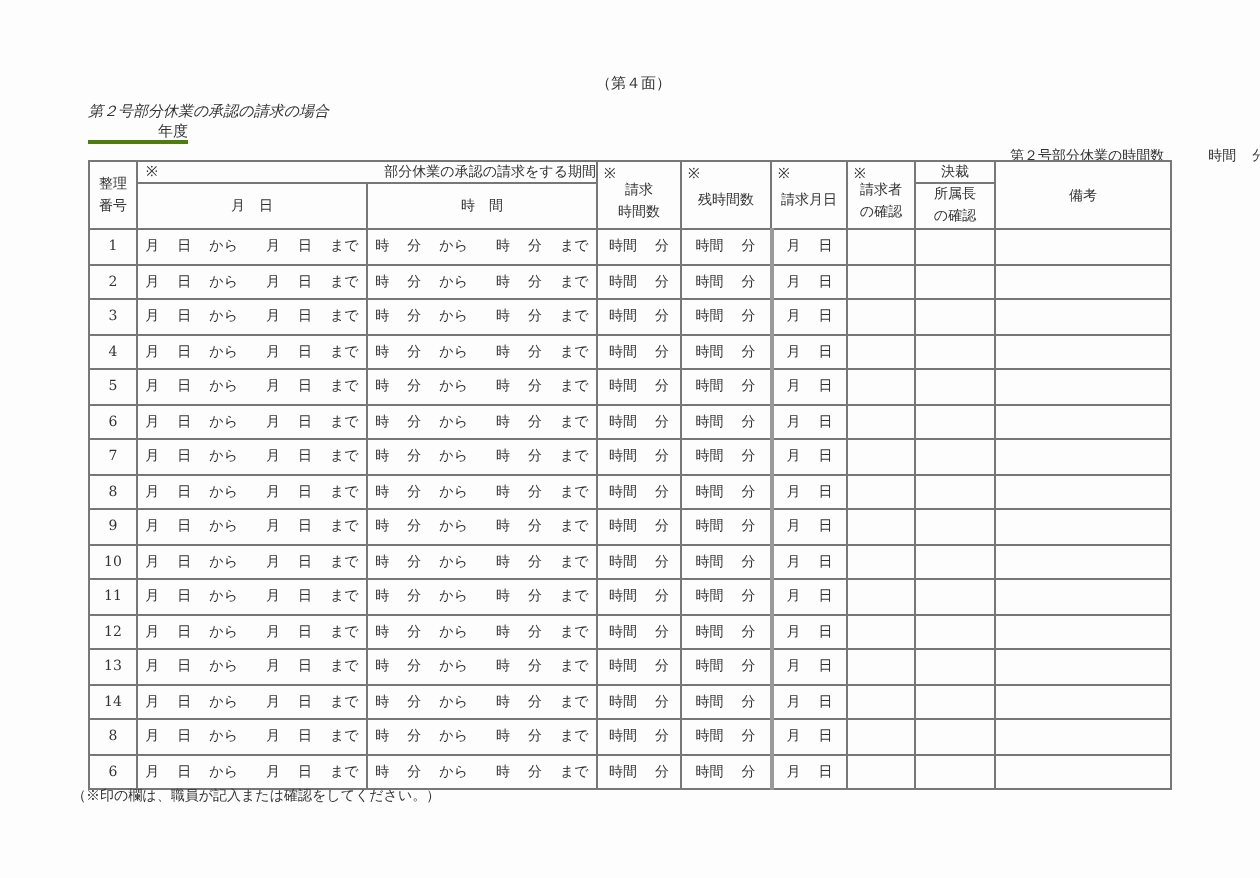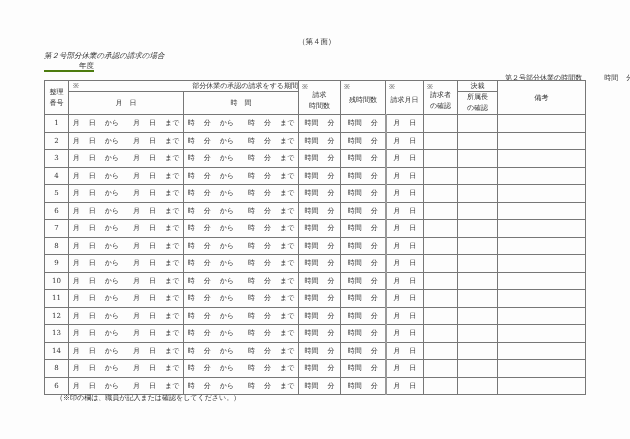--- a/index.html
+++ b/index.html
@@ -27,21 +27,21 @@
   .row td { height:16.5px; }
   .mark { position:relative; }
   .mark .star { position:absolute; left:3px; top:1px; font-size:7px; }
   .mark .txt { display:block; line-height:11px; padding-top:6px; }
   .group-title { text-align:left !important; position:relative; }
   .group-title .star { position:absolute; left:4px; top:0; }
   .group-title .txt { display:block; text-align:right; }
   .cell-date span, .cell-time span { display:inline-block; }
   .sp { display:inline-block; width:9px; }
   .sp2 { display:inline-block; width:14px; }
-  #footnote { left:56px; top:393px; font-size:7px; }
+  #footnote { left:36px; top:393px; font-size:7px; }
   .thick-l { border-left:2px solid #999 !important; }
 </style>
 </head>
 <body>
 
 <div class="abs" id="page-label">（第４面）</div>
 <div class="abs" id="doc-title">第２号部分休業の承認の請求の場合</div>
 <div class="abs" id="fiscal-year">
     <span>年度</span>
   </div>

